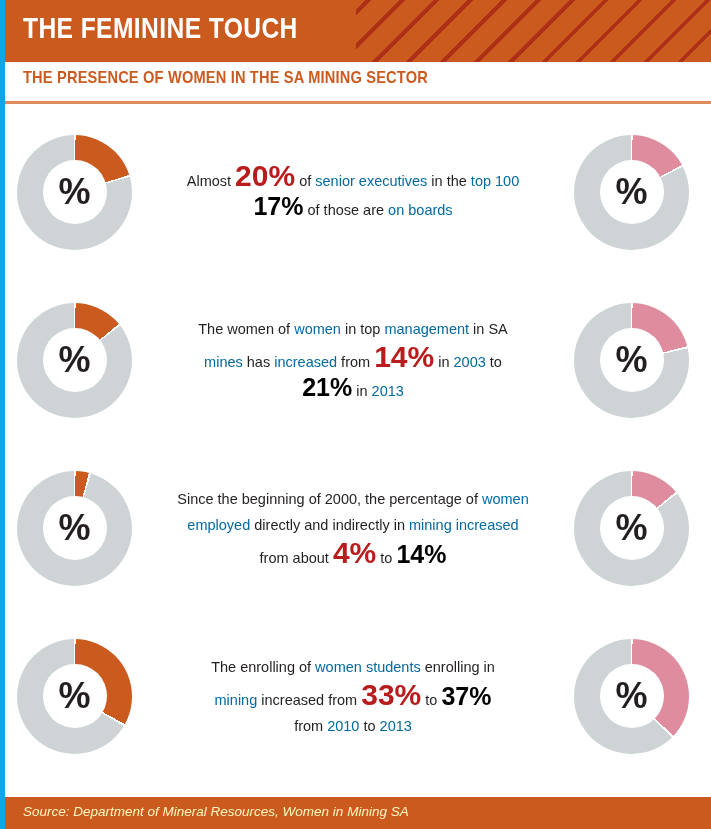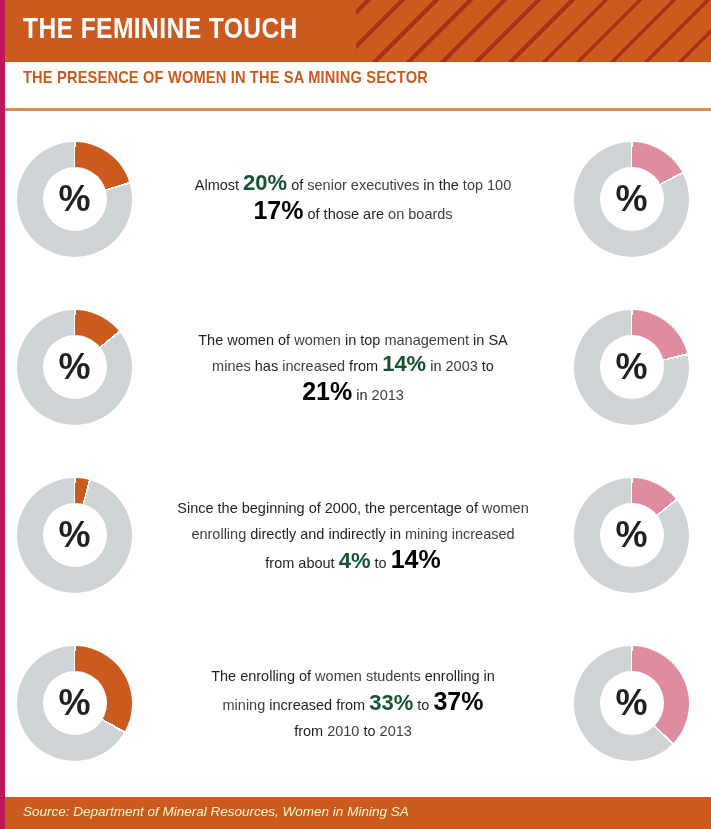--- a/index.html
+++ b/index.html
@@ -6,21 +6,21 @@
   body{
     width:711px;height:829px;
     background:#ffffff;
     font-family:"Liberation Sans", sans-serif;
     overflow:hidden;
   }
   .infographic{
     position:relative;
     width:711px;height:829px;
     box-sizing:border-box;
-    border-left:5px solid #be185d;
+    border-left:5px solid #0ea5e9;
     background:#ffffff;
   }
 
   
   .header{
     position:relative;
     height:62px;
     background:#CB5A1E;
     background-image:repeating-linear-gradient(
       -45deg,
@@ -43,21 +43,21 @@
     font-size:30px;
     font-weight:bold;
     letter-spacing:.5px;
     transform:scaleX(.82);
     transform-origin:left center;
     white-space:nowrap;
   }
 
   
   .subtitle-bar{
-    height:46px;
+    height:39px;
     position:relative;
     background:#ffffff;
   }
   .subtitle{
     position:absolute;
     left:18px;top:6px;
     color:#CB5A1E;
     font-size:17px;
     font-weight:bold;
     letter-spacing:.2px;
@@ -112,24 +112,24 @@
   }
   .statement{
     flex:1 1 auto;
     text-align:center;
     padding:0 10px;
     color:#231f20;
     font-size:14.5px;
     line-height:26px;
   }
   .statement .line{display:block;}
-  .pink{color:#404040;}
+  .pink{color:#0369a1;}
   .big-orange{
-    color:#14532d;
-    font-size:22px;
+    color:#b91c1c;
+    font-size:30px;
     font-weight:bold;
     line-height:1;
   }
   .big-pink{
     color:#000000;
     font-size:25px;
     font-weight:bold;
     line-height:1;
   }
 
@@ -208,21 +208,21 @@
 
     <div class="row">
       <div class="donut">
         <div class="ring" style="background: conic-gradient(transparent 0deg, transparent 1.1deg, rgb(203, 90, 30) 1.1deg, rgb(203, 90, 30) 14.4deg, transparent 14.4deg, transparent 16.6deg, rgb(206, 212, 214) 16.6deg, rgb(206, 212, 214) 360deg);"></div>
         <div class="hole"></div>
         <div class="pct">%</div>
       </div>
 
       <div class="statement">
         <span class="line"><span>Since the beginning of 2000, the percentage of </span><span class="pink">women</span></span>
-        <span class="line"><span class="pink">enrolling</span><span> directly and indirectly in </span><span class="pink">mining increased</span></span>
+        <span class="line"><span class="pink">employed</span><span> directly and indirectly in </span><span class="pink">mining increased</span></span>
         <span class="line"><span>from about </span><span class="big-orange">4%</span><span> to </span><span class="big-pink">14%</span></span>
       </div>
 
       <div class="donut">
         <div class="ring" style="background: conic-gradient(transparent 0deg, transparent 1.1deg, rgb(222, 140, 158) 1.1deg, rgb(222, 140, 158) 50.4deg, transparent 50.4deg, transparent 52.6deg, rgb(206, 212, 214) 52.6deg, rgb(206, 212, 214) 360deg);"></div>
         <div class="hole"></div>
         <div class="pct">%</div>
       </div>
     </div>
 

